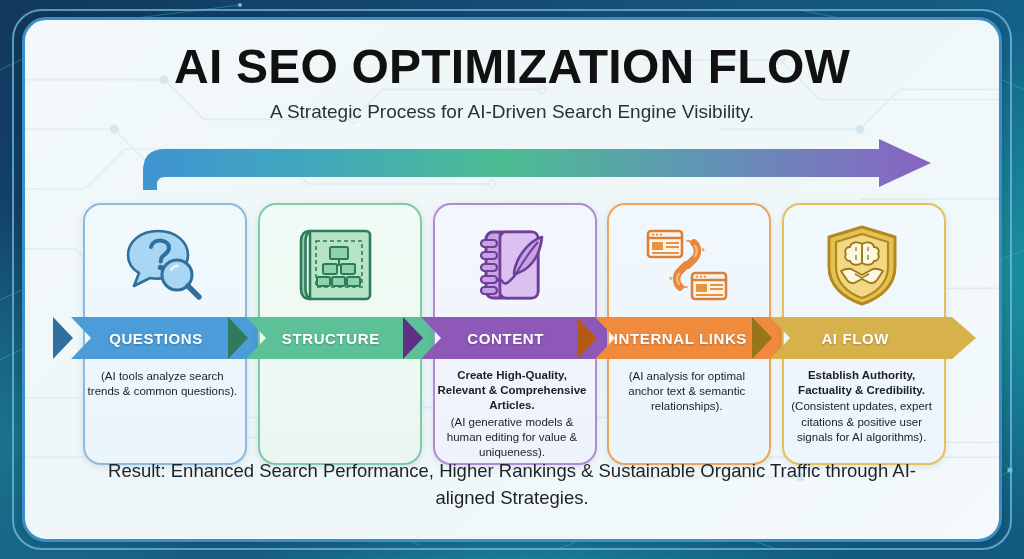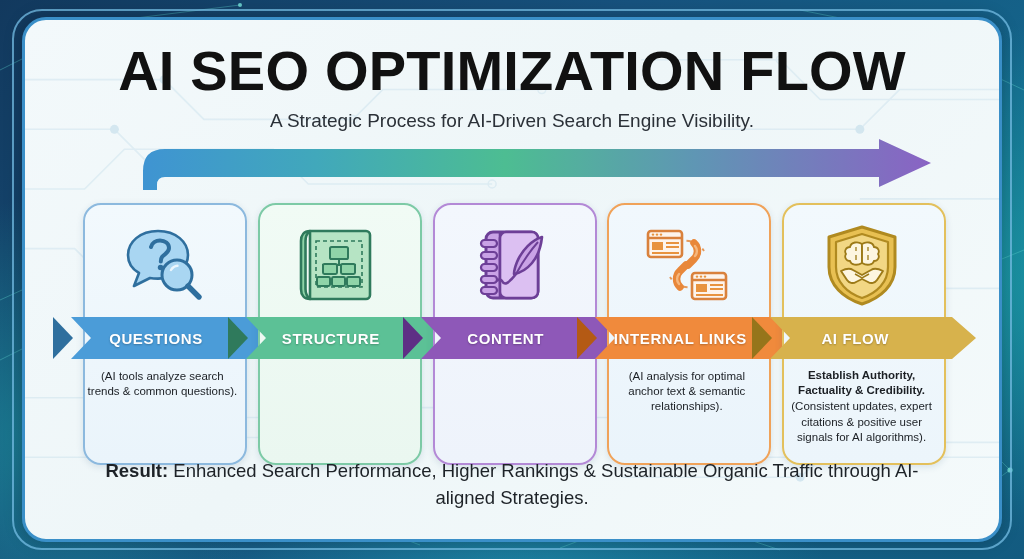--- a/index.html
+++ b/index.html
@@ -38,21 +38,21 @@
     border: 3px solid #3a8fc8;
     background: linear-gradient(135deg,#f3f9fb 0%, #eef6f8 45%, #f4fafb 100%);
     overflow: hidden;
     box-shadow: 0 0 18px rgba(0,0,0,0.25);
   }
   .circuit { position:absolute; inset:0; opacity:0.55; }
 
   
   .header { position:absolute; left:0; right:0; top:22px; text-align:center; }
   .title {
-    font-size: 56px; font-weight: bold; color:#111; letter-spacing:0.2px;
+    font-size: 48px; font-weight: bold; color:#111; letter-spacing:0.2px;
     line-height: 1.05;
   }
   .subtitle {
     margin-top: 9px;
     font-size: 19px; color:#2b3138; font-weight:500;
   }
 
   
   .spine { position:absolute; left:110px; top:118px; width:800px; height:52px; }
 
@@ -99,21 +99,21 @@
     font-size:11.5px; line-height:1.32;
   }
   .body-text .b { font-weight:bold; display:block; }
   .body-text .n { display:block; margin-top:1px; }
 
   
   .result {
     position:absolute; left:80px; right:80px; bottom:28px;
     text-align:center; font-size:18.5px; color:#1d2227; line-height:1.42;
   }
-  .result b { font-weight:bold; }
+  .result b { font-weight:normal; }
 </style>
 </head>
 <body>
 
 <div class="stage">
 
   <svg class="net" viewBox="0 0 1024 559" preserveAspectRatio="none">
     <g stroke="#5fd8d0" stroke-width="0.8" opacity="0.45" fill="none">
       <path d="M0 70 L60 40 L120 95"></path>
       <path d="M0 300 L55 275 L40 340 L0 360"></path>
@@ -274,20 +274,24 @@
             <path d="M44 49c-3 4-6 7-9 9-2 1-4 0-5-2-1-1.6-3-2-4.4-.6" fill="none" stroke="#6d3f97" stroke-width="2.6" stroke-linecap="round"></path>
           </svg>
         </div>
         <div class="banner">
           <svg width="224" height="42" viewBox="0 0 224 42">
             <path d="M0 0 L20 21 L0 42 Z" fill="#5e2f85"></path>
             <path d="M18 0 L200 0 L224 21 L200 42 L18 42 L38 21 Z" fill="#8e58b8"></path>
           </svg>
           <div class="banner-label">CONTENT</div>
         </div>
+        <div class="body-text">
+          <span class="b">Create High-Quality, Relevant &amp; Comprehensive Articles.</span>
+          <span class="n">(AI generative models &amp; human editing for value &amp; uniqueness).</span>
+        </div>
       </div>
 
       <div class="col">
         <div class="card"></div>
         <div class="icon-wrap">
           <svg width="86" height="80" viewBox="0 0 86 80">
             <path d="M26 22 a22 22 0 0 1 34 4 M60 56 a22 22 0 0 1-34-4" fill="none" stroke="#e59a5c" stroke-width="2" stroke-dasharray="5 4"></path>
             <g fill="#fdf4ec" stroke="#d9813c" stroke-width="2.6">
               <rect x="4" y="6" width="34" height="26" rx="3"></rect>
               <path d="M4 13 h34"></path>

